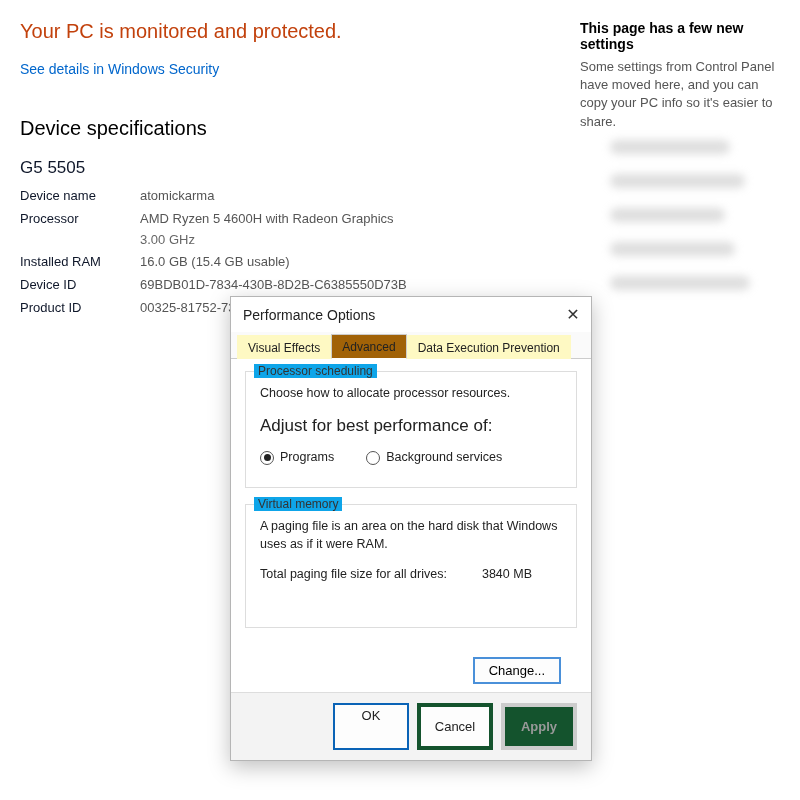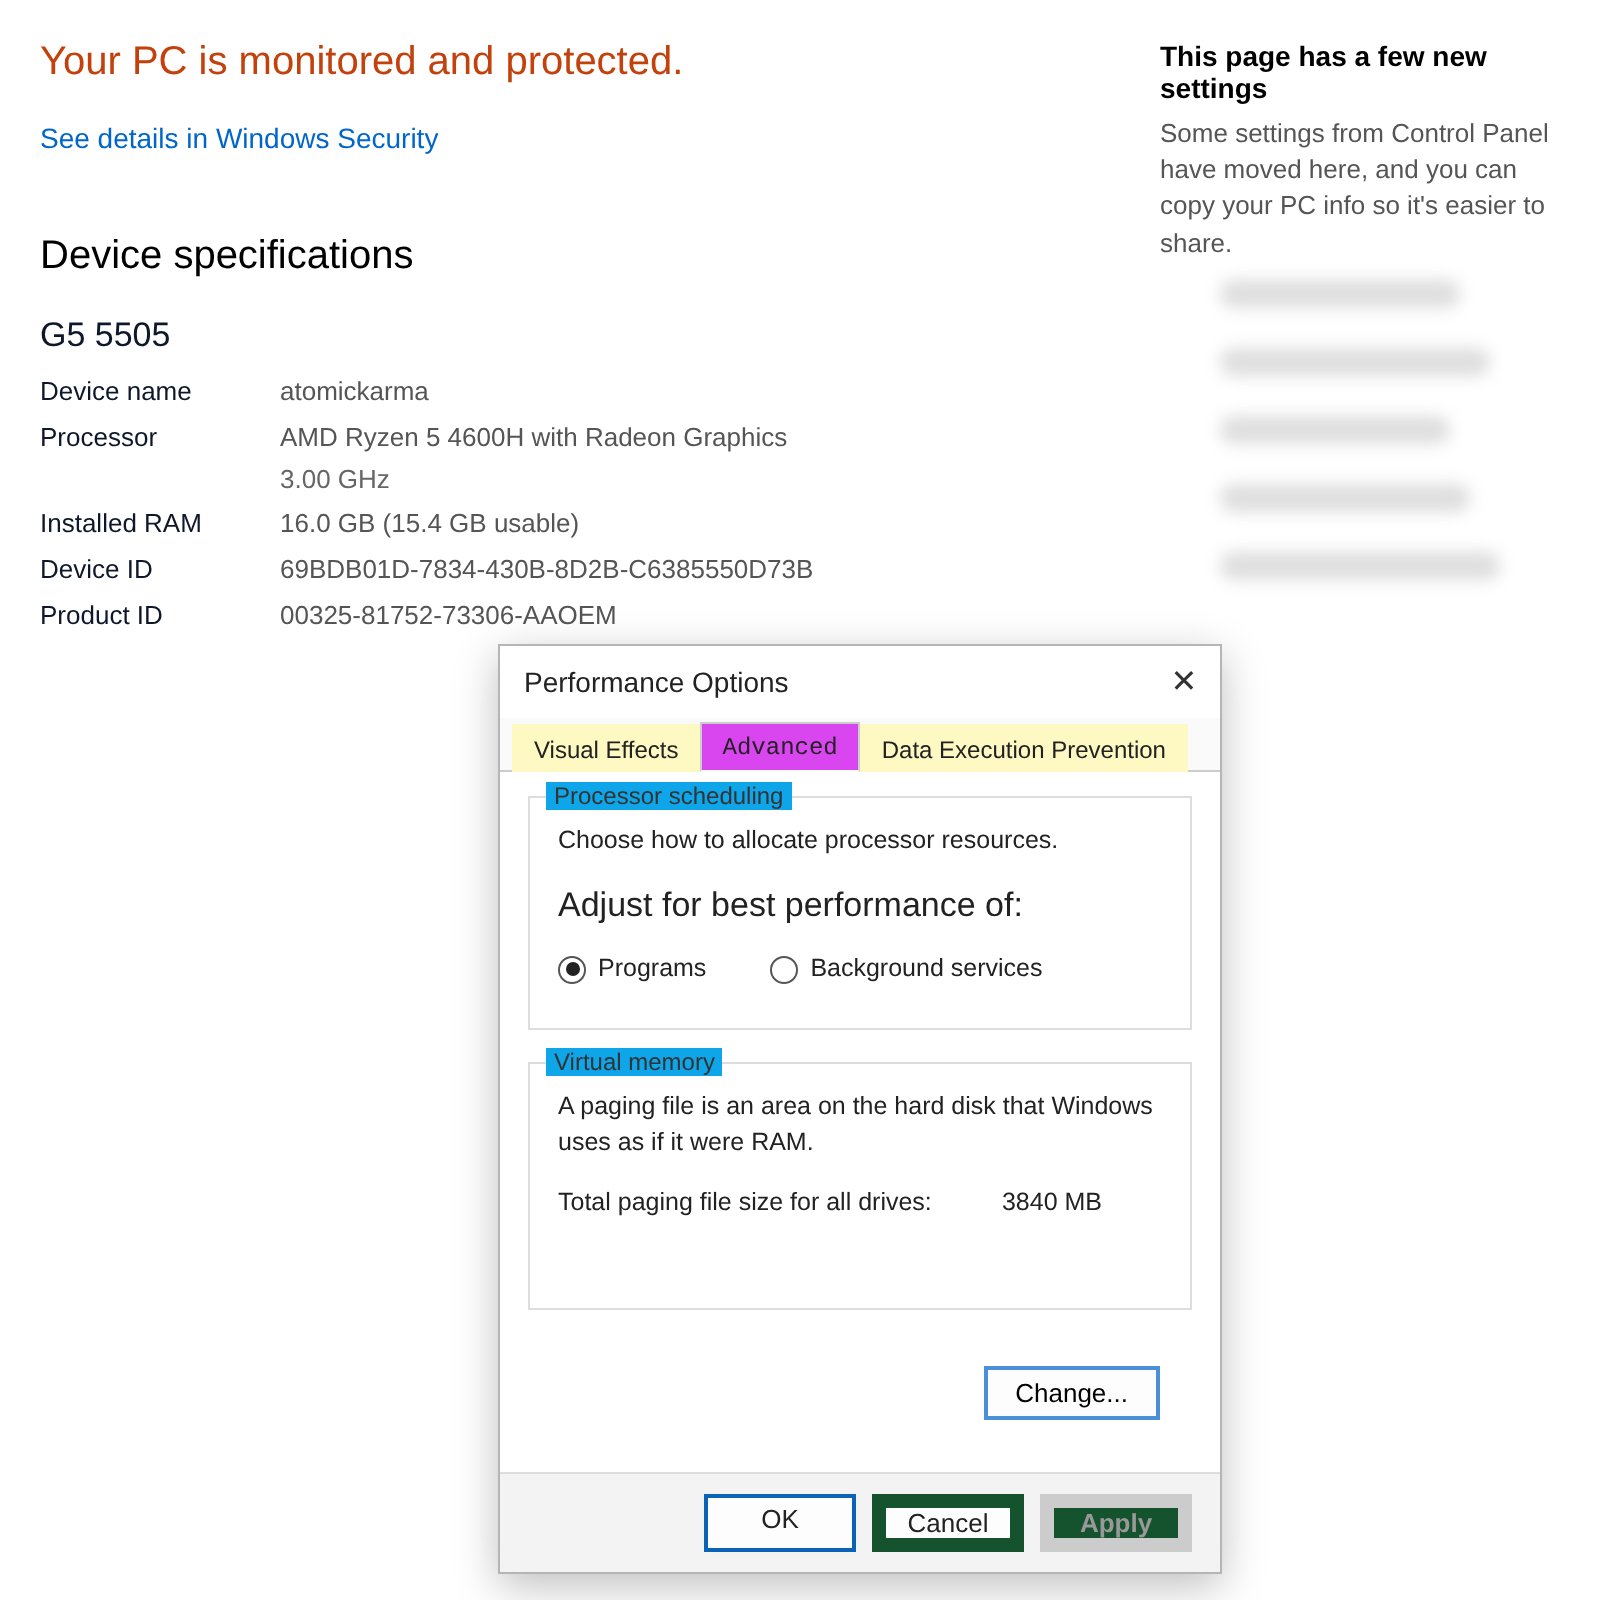--- a/index.html
+++ b/index.html
@@ -91,28 +91,27 @@
     .blur-item.w1 { width: 120px; }
     .blur-item.w2 { width: 135px; }
     .blur-item.w3 { width: 115px; }
     .blur-item.w4 { width: 125px; }
     .blur-item.w5 { width: 140px; }
 
     
     .dialog {
       position: absolute;
       left: 230px;
-      top: 322px;
+      top: 296px;
       width: 362px;
       height: 465px;
       background: #fff;
       border: 1px solid #b5b5b5;
       box-shadow: 0 6px 20px rgba(0,0,0,0.25);
       font-size: 12px;
-      margin-left: 19px;
     }
     .dialog-titlebar {
       display: flex;
       justify-content: space-between;
       align-items: center;
       padding: 8px 6px 8px 12px;
       font-size: 14px;
     }
     .close-btn {
       font-size: 16px;
@@ -135,23 +134,22 @@
       border: 1px solid transparent;
       border-bottom: none;
       cursor: pointer;
       color: #222;
       position: relative;
       top: 1px;
       background: #fef9c3;
     }
     .tab.active {
       border-color: #ccc;
-      background: #d946ef;
+      background: #a16207;
       border-bottom: 1px solid #fff;
-      font-family: Liberation Mono, monospace;
     }
     .dialog-body {
       padding: 12px 14px 10px 14px;
       background: #fff;
     }
     .groupbox {
       border: 1px solid #ddd;
       padding: 12px 14px 14px 14px;
       margin-bottom: 16px;
       position: relative;
@@ -222,24 +220,24 @@
       bottom: 0;
       left: 0; right: 0;
       background: #f3f3f3;
       border-top: 1px solid #ddd;
       padding: 10px 14px;
       display: flex;
       justify-content: flex-end;
       gap: 8px;
     }
     .btn {
-      padding: 0 0;
+      padding: 12px 0;
       width: 76px;
       font-size: 13px;
-      border: 7px solid #14532d;
+      border: 4px solid #14532d;
       background: #fdfdfd;
       cursor: pointer;
       text-align: center;
     }
     .btn.primary {
       border: 2px solid #0a63b6;
       padding: 3px 0;
     }
     .btn.disabled {
       color: #999;

